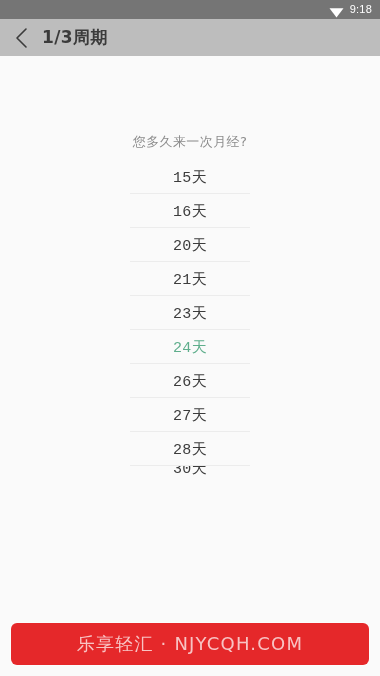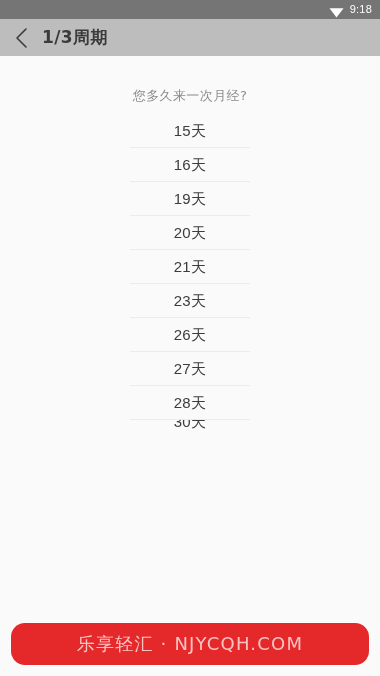--- a/index.html
+++ b/index.html
@@ -85,37 +85,38 @@
     background: #fafafa;
   }
   .question {
     text-align: center;
     font-size: 13px;
     color: #8c8c8c;
     padding-top: 31px;
     padding-bottom: 9px;
     letter-spacing: 0.4px;
     font-family: "DejaVu Sans", "Liberation Sans", sans-serif;
+    margin-top: 46px;
   }
   .picker {
     position: relative;
   }
   .picker-row {
     position: relative;
     height: 34px;
     display: flex;
     align-items: center;
     justify-content: center;
     cursor: pointer;
   }
   .picker-row .row-label {
     font-size: 15px;
     color: #3c3c3c;
     letter-spacing: 0.3px;
-    font-family: Liberation Sans, sans-serif;
+    font-family: Liberation Mono, monospace;
   }
   .picker-row.selected .row-label {
     color: #5fae8c;
   }
   .picker-row .divider {
     position: absolute;
     left: 50%;
     transform: translateX(-50%);
     bottom: 0;
     width: 120px;
@@ -155,21 +156,21 @@
     letter-spacing: 1px;
     font-family: "DejaVu Sans", "Liberation Sans", sans-serif;
   }
   .watermark {
     position: absolute;
     left: 11px;
     right: 11px;
     top: 11px;
     height: 42px;
     background: #e5282a;
-    border-radius: 14px;
+    border-radius: 6px;
     display: flex;
     align-items: center;
     justify-content: center;
     box-shadow: 0 0 0 1px rgba(255,255,255,0.35);
   }
   .watermark-text {
     font-size: 18px;
     color: rgba(255, 255, 255, 0.72);
     letter-spacing: 1.2px;
     font-family: "DejaVu Sans", "Liberation Sans", sans-serif;
@@ -208,33 +209,33 @@
     <div class="picker" id="picker-list">
         <div class="picker-row">
           <span class="row-label">15天</span>
           <div class="divider"></div>
         </div>
         <div class="picker-row">
           <span class="row-label">16天</span>
           <div class="divider"></div>
         </div>
         <div class="picker-row">
-          <span class="row-label">19天</span>
-          <div class="divider"></div>
-        </div>
-        <div class="picker-row">
           <span class="row-label">20天</span>
           <div class="divider"></div>
         </div>
         <div class="picker-row">
           <span class="row-label">21天</span>
           <div class="divider"></div>
         </div>
         <div class="picker-row">
           <span class="row-label">23天</span>
+          <div class="divider"></div>
+        </div>
+        <div class="picker-row selected">
+          <span class="row-label">24天</span>
           <div class="divider"></div>
         </div>
         <div class="picker-row">
           <span class="row-label">26天</span>
           <div class="divider"></div>
         </div>
         <div class="picker-row">
           <span class="row-label">27天</span>
           <div class="divider"></div>
         </div>

